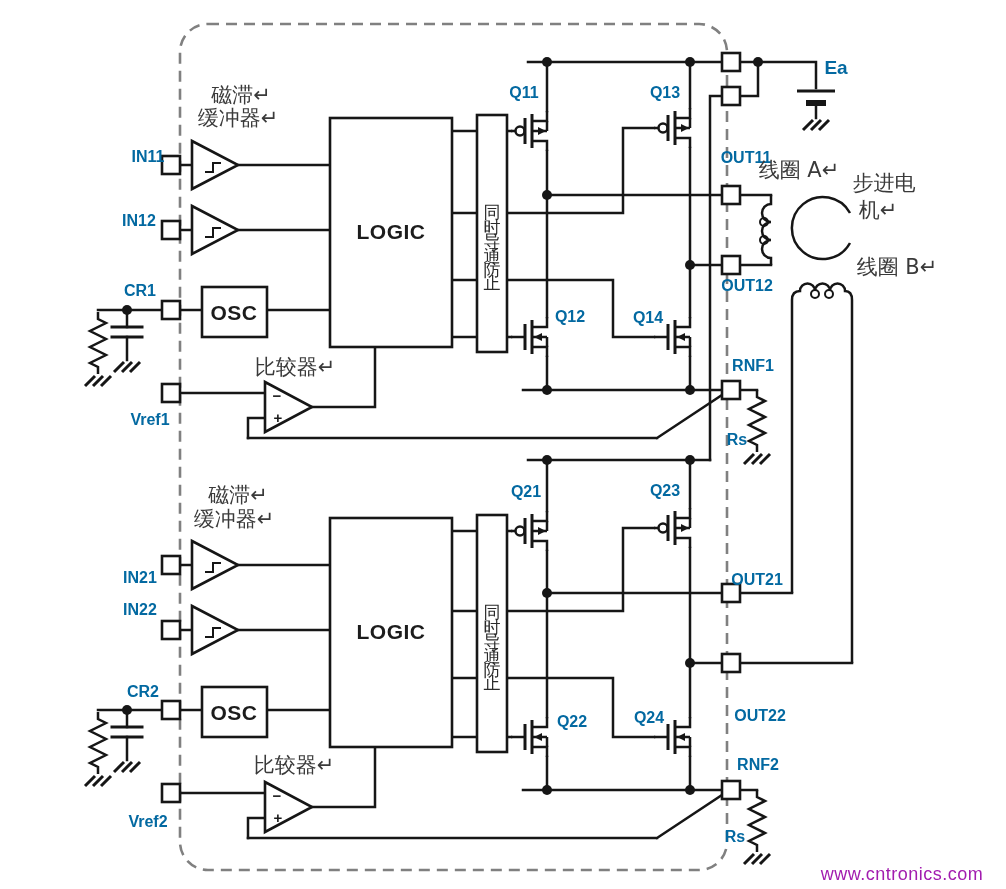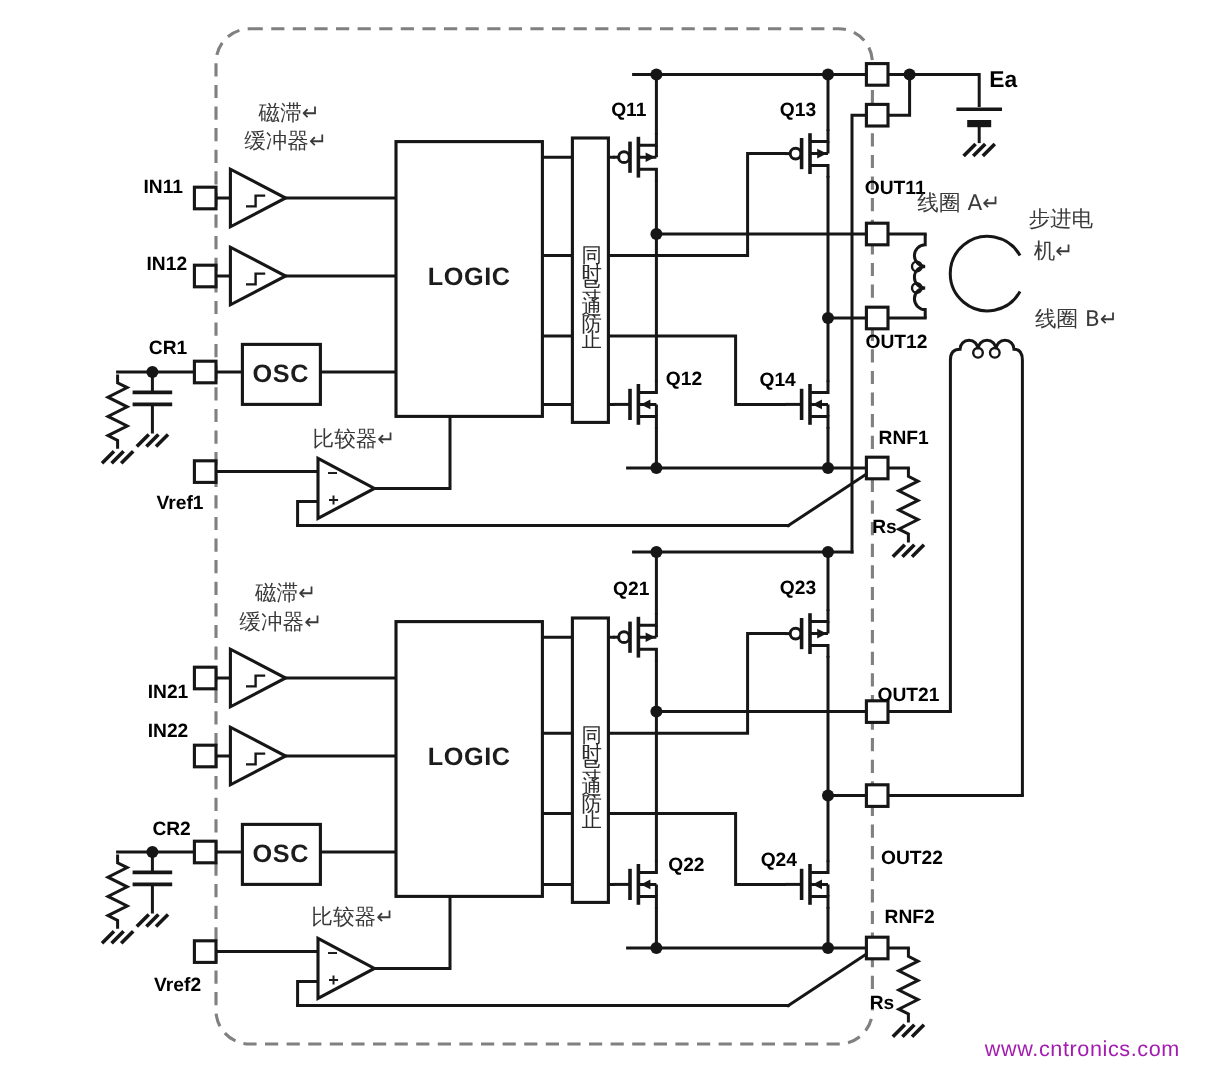--- a/index.html
+++ b/index.html
@@ -1,22 +1,22 @@
 <!DOCTYPE html>
 <html><head>
 <meta charset="utf-8">
 <style>
   html,body{margin:0;padding:0;background:#ffffff;}
   #stage{position:relative;width:1006px;height:889px;background:#ffffff;overflow:hidden;
          font-family:"Liberation Sans","DejaVu Sans",sans-serif;}
   #schematic{position:absolute;left:0;top:0;}
   .lbl{position:absolute;transform:translate(-50%,-50%);white-space:nowrap;
-       color:#000000;font-size:16px;font-weight:bold;line-height:1;}
+       color:#0369a1;font-size:16px;font-weight:bold;line-height:1;}
   .cn{font-family:"DejaVu Sans","Liberation Sans",sans-serif;font-weight:normal;
-      color:#3a3a3a;font-size:18px;}
+      color:#3a3a3a;font-size:21px;}
   .blocklbl{font-size:21px;letter-spacing:.5px;color:#1c1c1c;}
   .big{font-size:19px;}
   .vtext{writing-mode:vertical-rl;text-orientation:upright;letter-spacing:14px;
          font-size:17px;color:#2a2a2a;font-weight:normal;
          font-family:"DejaVu Sans","Liberation Sans",sans-serif;}
   .sign{font-size:15px;font-weight:bold;color:#1a1a1a;}
   .watermark{color:#a21caf;font-size:18px;font-weight:normal;letter-spacing:.5px;}
 </style>
 </head>
 <body>
@@ -199,21 +199,21 @@
     <use href="#pad" x="731" y="663"></use>
     <use href="#pad" x="731" y="790"></use>
   </g>
 </svg>
 
 <div class="lbl cn" style="left:241px;top:95px">磁滞↵</div>
 <div class="lbl cn" style="left:238px;top:118px">缓冲器↵</div>
 <div class="lbl cn" style="left:238px;top:495px">磁滞↵</div>
 <div class="lbl cn" style="left:234px;top:519px">缓冲器↵</div>
 
-<div class="lbl" style="left:136px;top:157px">IN11</div>
+<div class="lbl" style="left:148px;top:157px">IN11</div>
 <div class="lbl" style="left:139px;top:221px">IN12</div>
 <div class="lbl" style="left:140px;top:291px">CR1</div>
 <div class="lbl" style="left:150px;top:420px">Vref1</div>
 <div class="lbl" style="left:140px;top:578px">IN21</div>
 <div class="lbl" style="left:140px;top:610px">IN22</div>
 <div class="lbl" style="left:143px;top:692px">CR2</div>
 <div class="lbl" style="left:148px;top:822px">Vref2</div>
 
 <div class="lbl blocklbl" style="left:234px;top:312px">OSC</div>
 <div class="lbl blocklbl" style="left:234px;top:712px">OSC</div>

